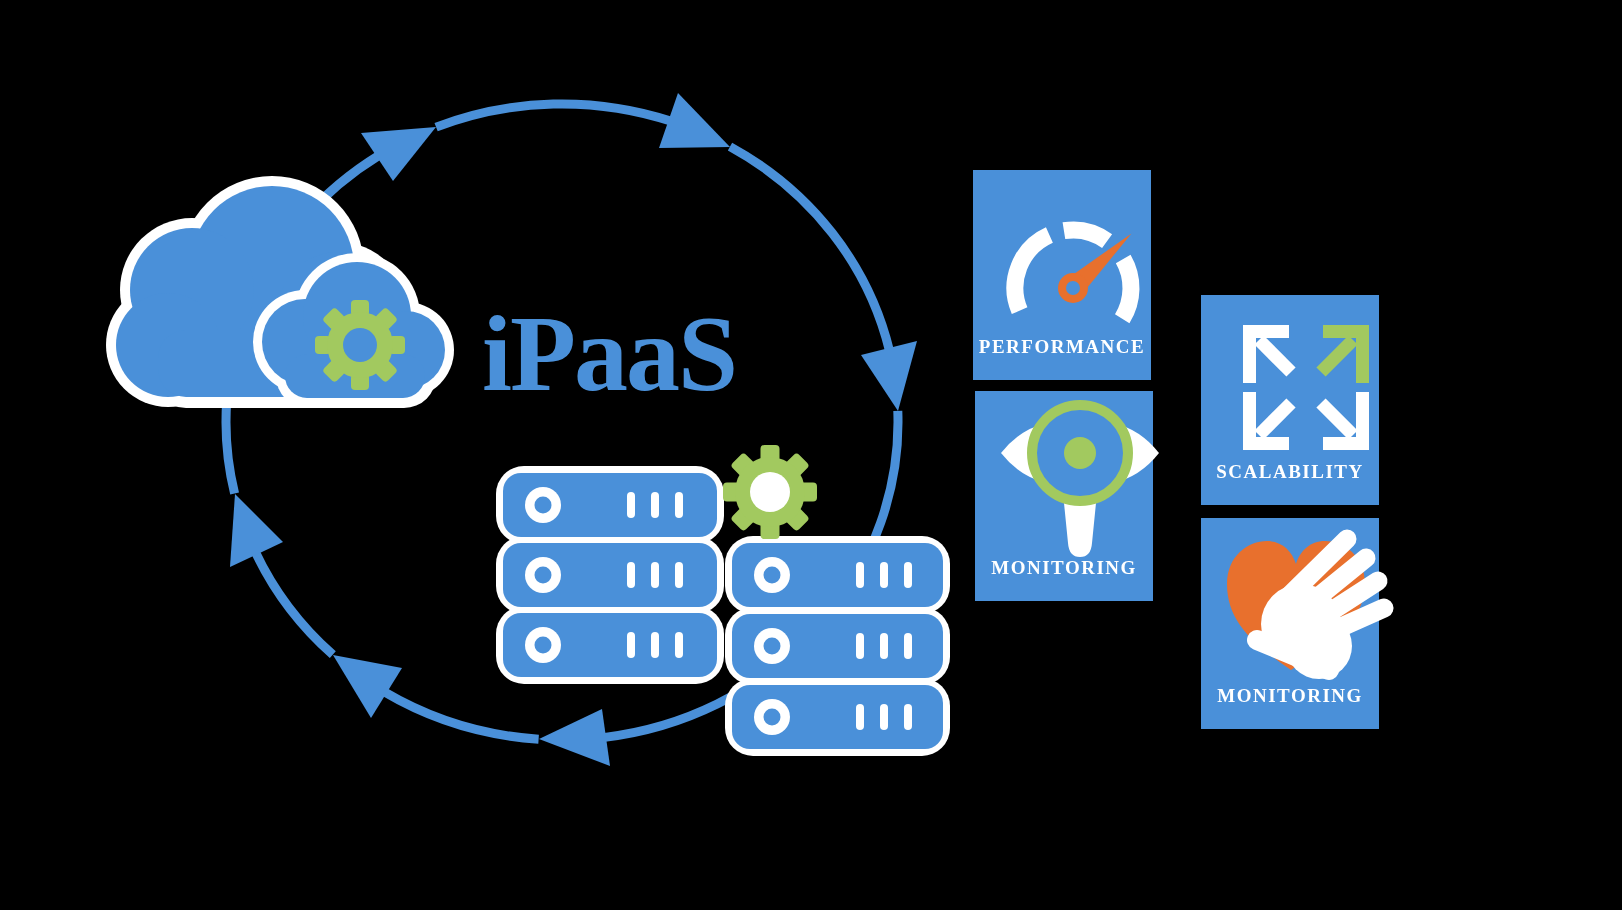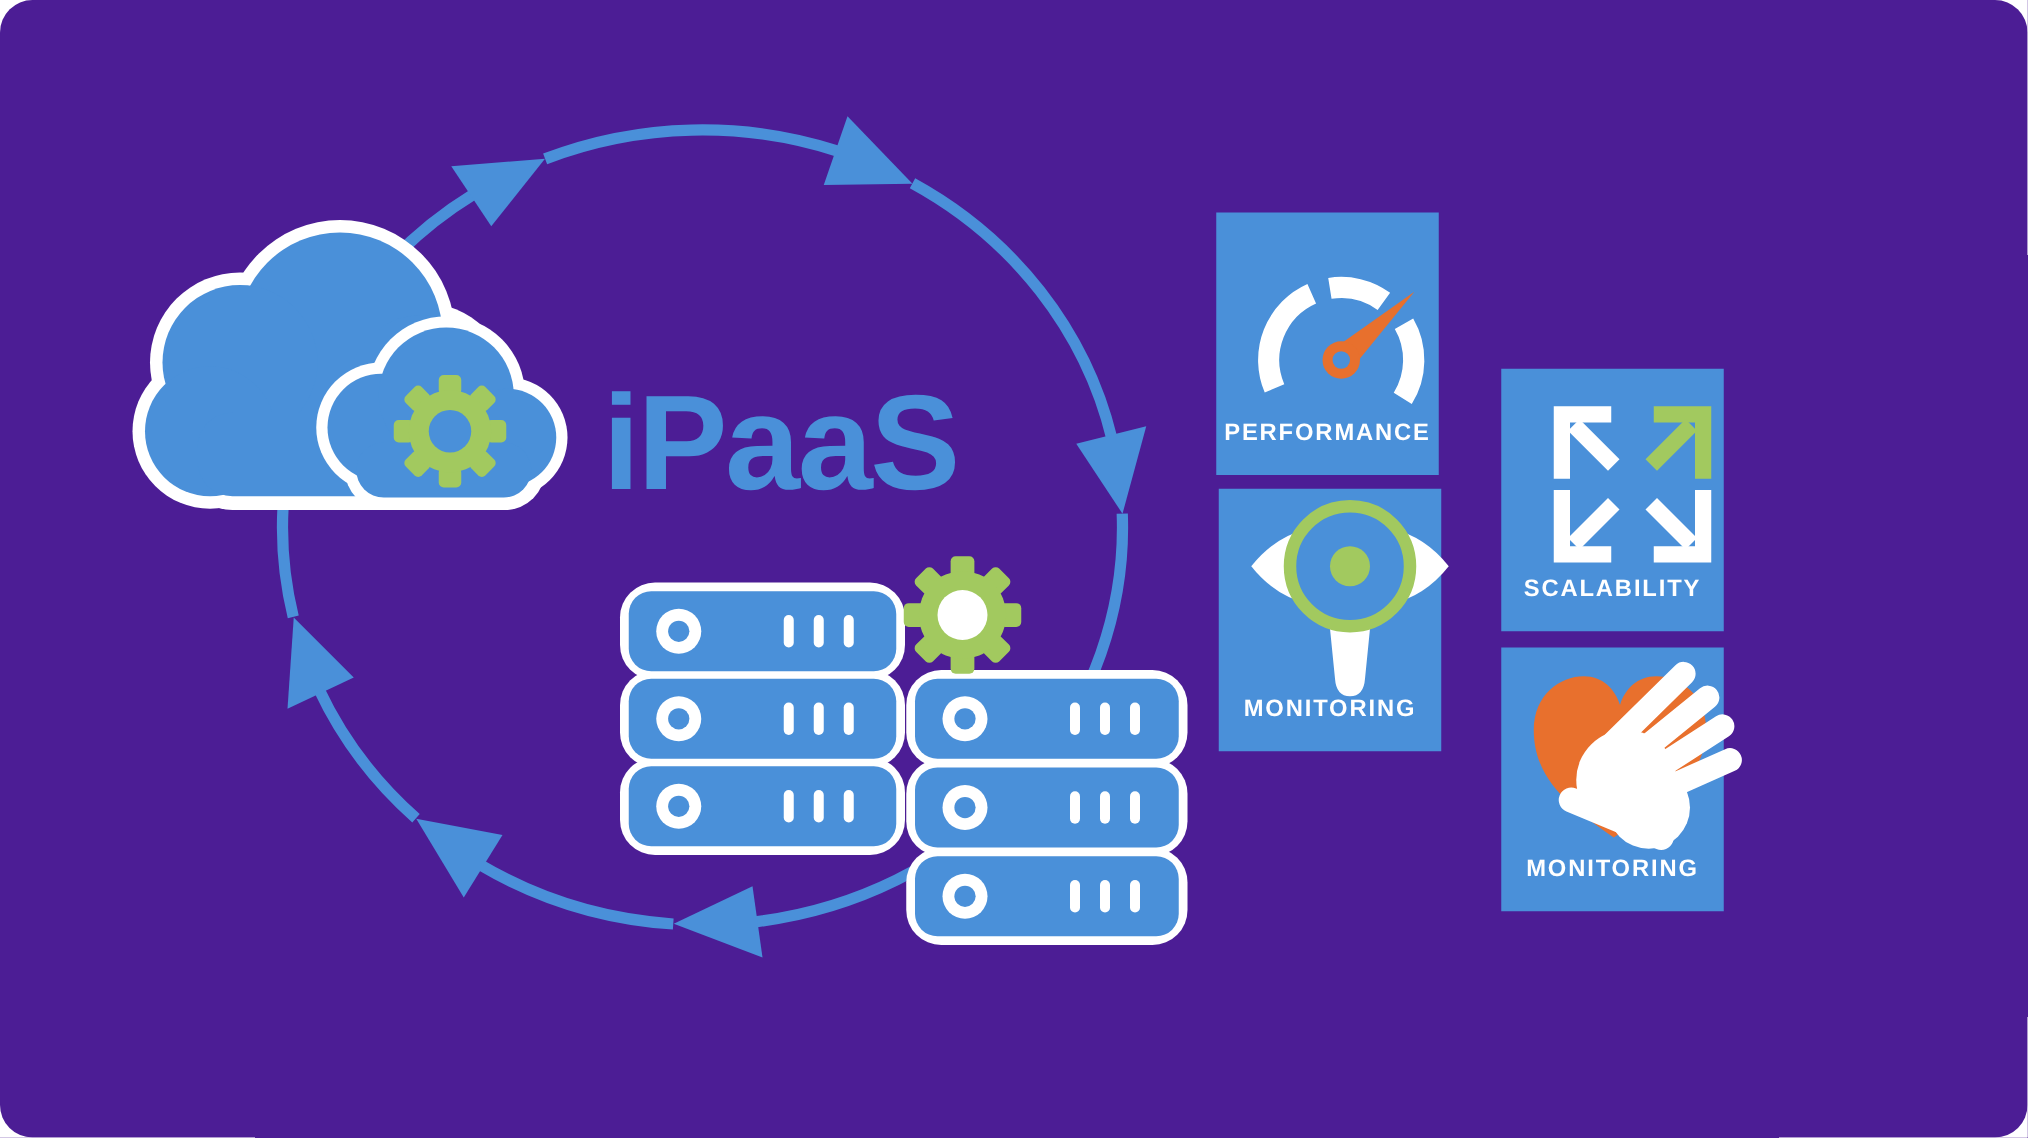--- a/index.html
+++ b/index.html
@@ -1,18 +1,18 @@
 <!DOCTYPE html>
 <html><head>
 <meta charset="utf-8">
 <style>
   html,body{margin:0;padding:0;background:#ffffff;}
   .canvas{
-    position:relative;width:1622px;height:910px;background:#4c1d95;
-    overflow:hidden;font-family:Liberation Sans, sans-serif;border-radius:26px;
+    position:relative;width:1622px;height:910px;background:#000000;
+    overflow:hidden;font-family:Liberation Serif, serif;
   }
   .diagram-svg{position:absolute;left:0;top:0;}
   .ipaas-title{
     position:absolute;left:482px;top:300px;
     font-size:108px;font-weight:bold;letter-spacing:-2px;
     color:#4a90d9;line-height:1;
   }
   .tile{
     position:absolute;width:178px;height:210px;background:#4a90d9;
   }

